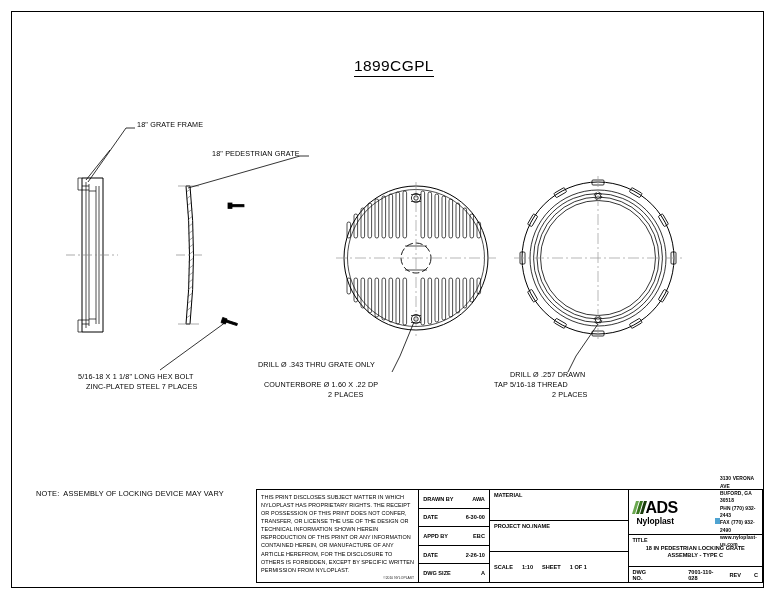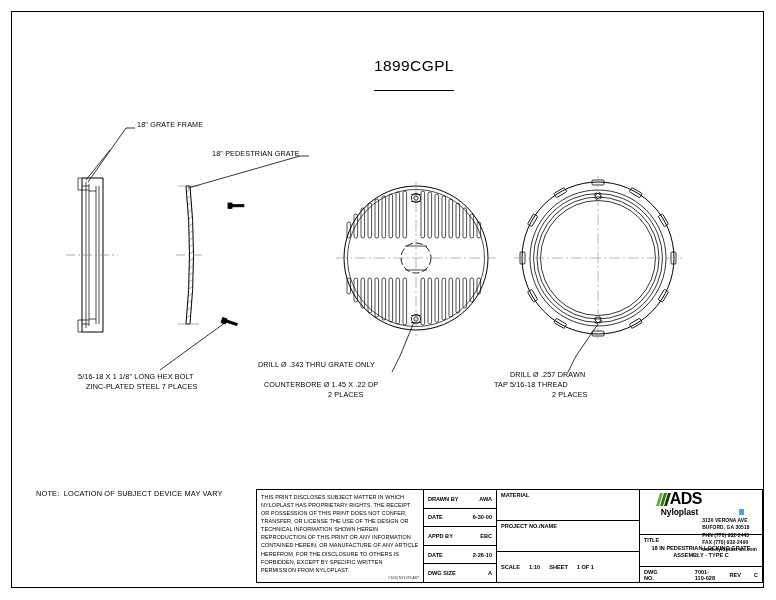--- a/index.html
+++ b/index.html
@@ -5,43 +5,43 @@
   html,body{margin:0;padding:0;background:#ffffff;}
   body{width:776px;height:600px;overflow:hidden;
        font-family:"Liberation Sans",sans-serif;color:#000;}
   #sheet{position:relative;width:776px;height:600px;background:#fff;}
   .border-outer{position:absolute;left:11px;top:11px;width:753px;height:577px;
                 border:1.2px solid #000;box-sizing:border-box;}
   .txt{position:absolute;white-space:pre;line-height:1.25;}
   .note-txt{font-size:7.2px;letter-spacing:.15px;}
   svg{position:absolute;left:0;top:0;overflow:visible;}
 
-  #dwg-title{left:374px;top:56px;font-size:15.5px;letter-spacing:.4px;
-             border-bottom:1.1px solid #000;padding-bottom:15px;}
+  #dwg-title{left:354px;top:56px;font-size:15.5px;letter-spacing:.4px;
+             border-bottom:1.1px solid #000;padding-bottom:1px;}
 
   
   #tblock{position:absolute;left:256px;top:489px;width:507px;height:94px;
           border:1.1px solid #000;box-sizing:border-box;display:flex;}
   .tb-cell{border-right:1.1px solid #000;box-sizing:border-box;position:relative;}
   .tb-legal{width:167px;padding:3px 4px 0 4px;}
   .tb-legal p{margin:0;font-size:5.5px;line-height:1.47;letter-spacing:.05px;}
   #copyright{position:absolute;right:4px;bottom:2px;font-size:3.4px;color:#222;}
   .tb-col2{width:73px;display:flex;flex-direction:column;}
   .r2{flex:1;border-bottom:1.1px solid #000;box-sizing:border-box;
       display:flex;align-items:center;justify-content:space-between;
       padding:0 4px;font-size:5.6px;font-weight:bold;}
   .r2.last{border-bottom:none;}
   .tb-col3{width:143px;display:flex;flex-direction:column;}
   .r3{flex:1;border-bottom:1.1px solid #000;box-sizing:border-box;
       padding:2px 4px;font-size:5.6px;font-weight:bold;}
   .r3.last{border-bottom:none;display:flex;align-items:center;gap:9px;}
   .r3.last span.v{font-weight:bold;}
   .tb-col4{flex:1;display:flex;flex-direction:column;}
   .r4a{height:45px;border-bottom:1.1px solid #000;box-sizing:border-box;
-       display:flex;align-items:center;padding:0 5px;flex-direction:column;}
+       display:flex;align-items:center;padding:0 5px;}
   .r4b{flex:1;border-bottom:1.1px solid #000;box-sizing:border-box;padding:2px 4px;}
   .r4c{height:15px;display:flex;align-items:center;padding:0 4px;
        font-size:5.6px;font-weight:bold;gap:13px;}
   #addr{font-size:4.9px;line-height:1.5;text-align:left;margin-left:auto;
         font-weight:bold;letter-spacing:.1px;}
   #logo{display:flex;flex-direction:column;align-items:flex-start;}
   .logo-row1{display:flex;align-items:center;}
   .slash{width:3px;height:13px;margin-right:1px;transform:skewX(-17deg);}
   .s1{background:#6aa84f;} .s2{background:#38761d;} .s3{background:#1a3c0c;}
   .ads-word{font-size:16px;font-weight:bold;letter-spacing:-.6px;
@@ -256,28 +256,28 @@
   </svg>
 
   <div class="txt note-txt" style="left:137px;top:120px;">18" GRATE FRAME</div>
 
   <div class="txt note-txt" style="left:212px;top:149px;">18" PEDESTRIAN GRATE</div>
 
   <div class="txt note-txt" style="left:78px;top:372px;">5/16-18 X 1 1/8" LONG HEX BOLT</div>
   <div class="txt note-txt" style="left:86px;top:382px;">ZINC-PLATED STEEL 7 PLACES</div>
 
   <div class="txt note-txt" style="left:258px;top:360px;">DRILL Ø .343 THRU GRATE ONLY</div>
-  <div class="txt note-txt" style="left:264px;top:380px;">COUNTERBORE Ø 1.45 X .22 DP</div>
+  <div class="txt note-txt" style="left:264px;top:380px;">COUNTERBORE Ø 1.60 X .22 DP</div>
   <div class="txt note-txt" style="left:328px;top:390px;">2 PLACES</div>
 
   <div class="txt note-txt" style="left:510px;top:370px;">DRILL Ø .257 DRAWN</div>
   <div class="txt note-txt" style="left:494px;top:380px;">TAP 5/16-18 THREAD</div>
   <div class="txt note-txt" style="left:552px;top:390px;">2 PLACES</div>
 
-  <div class="txt note-txt" style="left:36px;top:489px;font-size:7.4px;">NOTE:  LOCATION OF SUBJECT DEVICE MAY VARY</div>
+  <div class="txt note-txt" style="left:36px;top:489px;font-size:7.4px;">NOTE:  ASSEMBLY OF LOCKING DEVICE MAY VARY</div>
 
   <div id="tblock">
 
     <div class="tb-cell tb-legal">
       <p>THIS PRINT DISCLOSES SUBJECT MATTER IN WHICH NYLOPLAST HAS PROPRIETARY RIGHTS.  THE RECEIPT OR POSSESSION OF THIS PRINT DOES NOT CONFER, TRANSFER, OR LICENSE THE USE OF THE DESIGN OR TECHNICAL INFORMATION SHOWN HEREIN REPRODUCTION OF THIS PRINT OR ANY INFORMATION CONTAINED HEREIN, OR MANUFACTURE OF ANY ARTICLE HEREFROM, FOR THE DISCLOSURE TO OTHERS IS FORBIDDEN, EXCEPT BY SPECIFIC WRITTEN PERMISSION FROM NYLOPLAST.</p>
       <div id="copyright">©2010 NYLOPLAST</div>
     </div>
 
     <div class="tb-cell tb-col2">
       <div class="r2">

